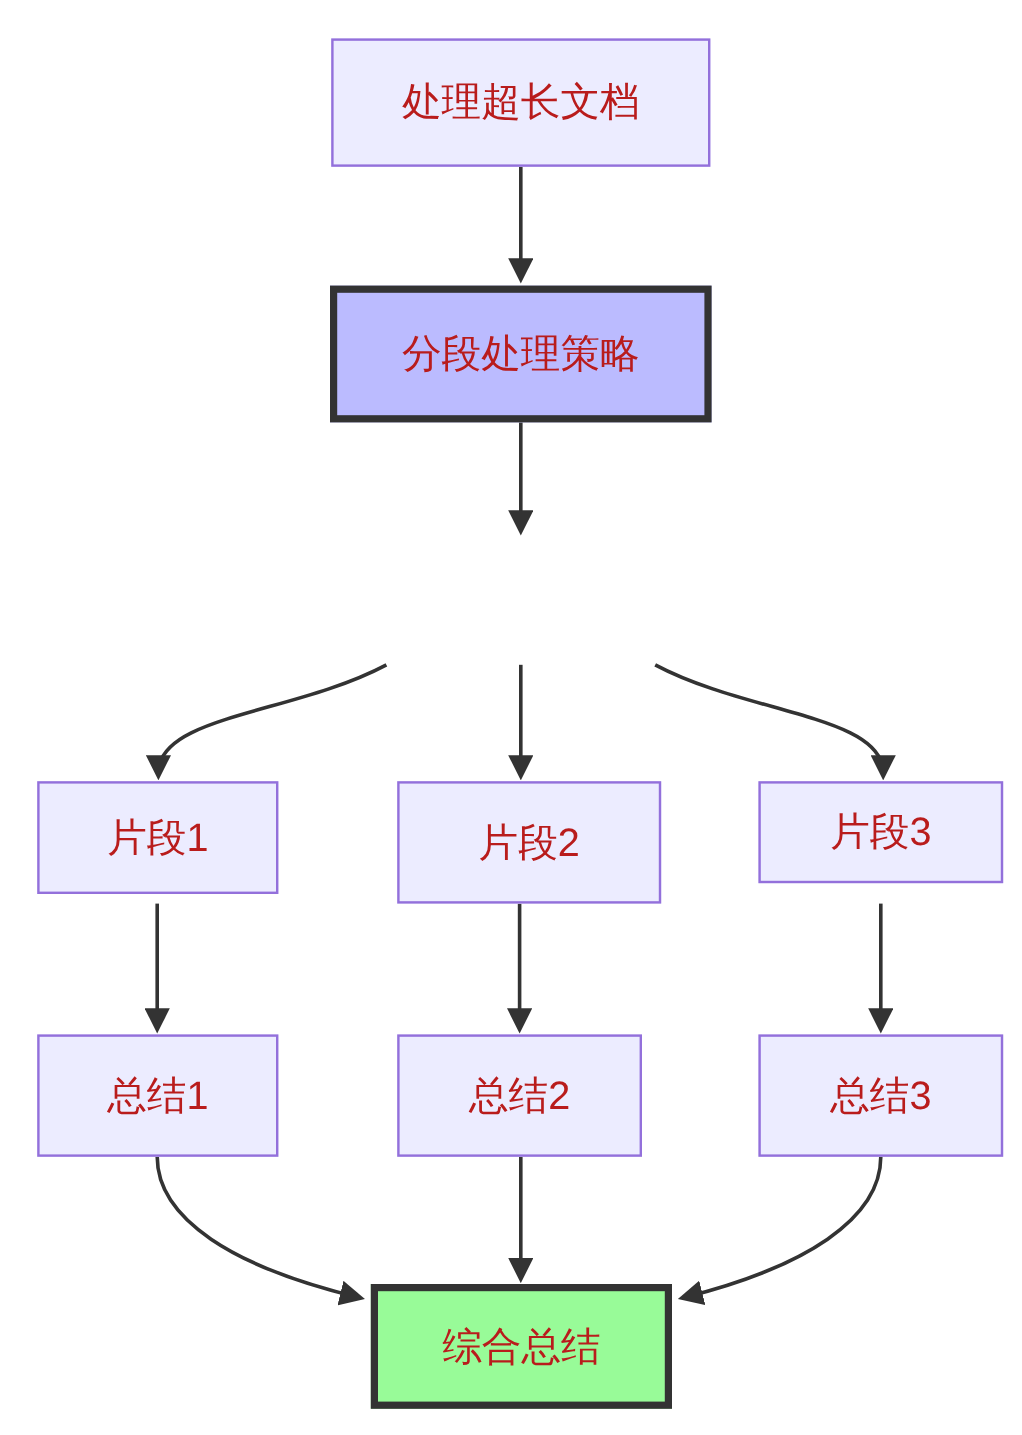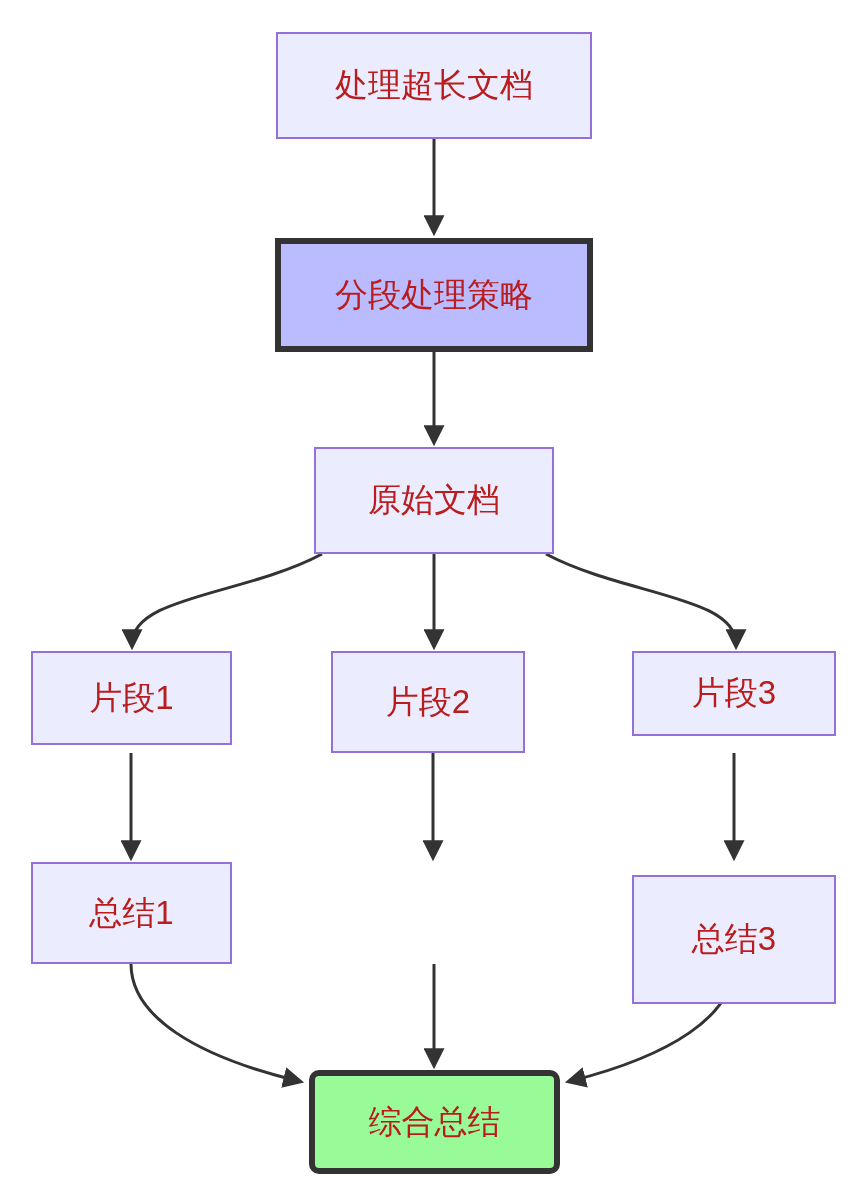--- a/index.html
+++ b/index.html
@@ -79,42 +79,42 @@
   </svg>
 
   <div class="node" style="left:276px; top:32px; width:316px; height:107px;">
     <span>处理超长文档</span>
   </div>
 
   <div class="node node--emphasis" style="left:275px; top:238px; width:318px; height:114px;">
     <span>分段处理策略</span>
   </div>
 
-  <div class="node" style="left:314px; top:447px; width:240px; height:107px;">
-    <span>原始文档</span>
-  </div>
 
   <div class="node" style="left:31px; top:651px; width:201px; height:94px;">
     <span>片段1</span>
   </div>
 
-  <div class="node" style="left:331px; top:651px; width:194px; height:102px;">
+  <div class="node" style="left:331px; top:651px; width:220px; height:102px;">
     <span>片段2</span>
   </div>
 
   <div class="node" style="left:632px; top:651px; width:204px; height:85px;">
     <span>片段3</span>
   </div>
 
   <div class="node" style="left:31px; top:862px; width:201px; height:102px;">
     <span>总结1</span>
   </div>
 
+  <div class="node" style="left:331px; top:862px; width:204px; height:102px;">
+    <span>总结2</span>
+  </div>
 
-  <div class="node" style="left:632px; top:862px; width:204px; height:129px;margin-top:13px;">
+  <div class="node" style="left:632px; top:862px; width:204px; height:102px;">
     <span>总结3</span>
   </div>
 
-  <div class="node node--success" style="left:309px; top:1070px; width:251px; height:104px;border-radius:10px;">
+  <div class="node node--success" style="left:309px; top:1070px; width:251px; height:104px;">
     <span>综合总结</span>
   </div>
 
 </div>
 
 </body></html>

